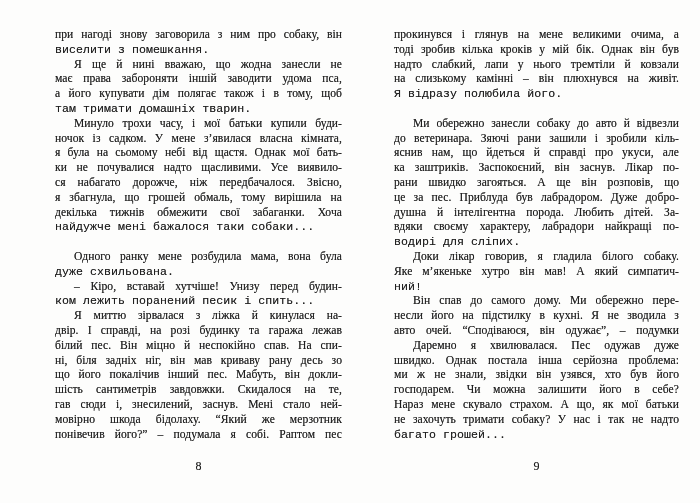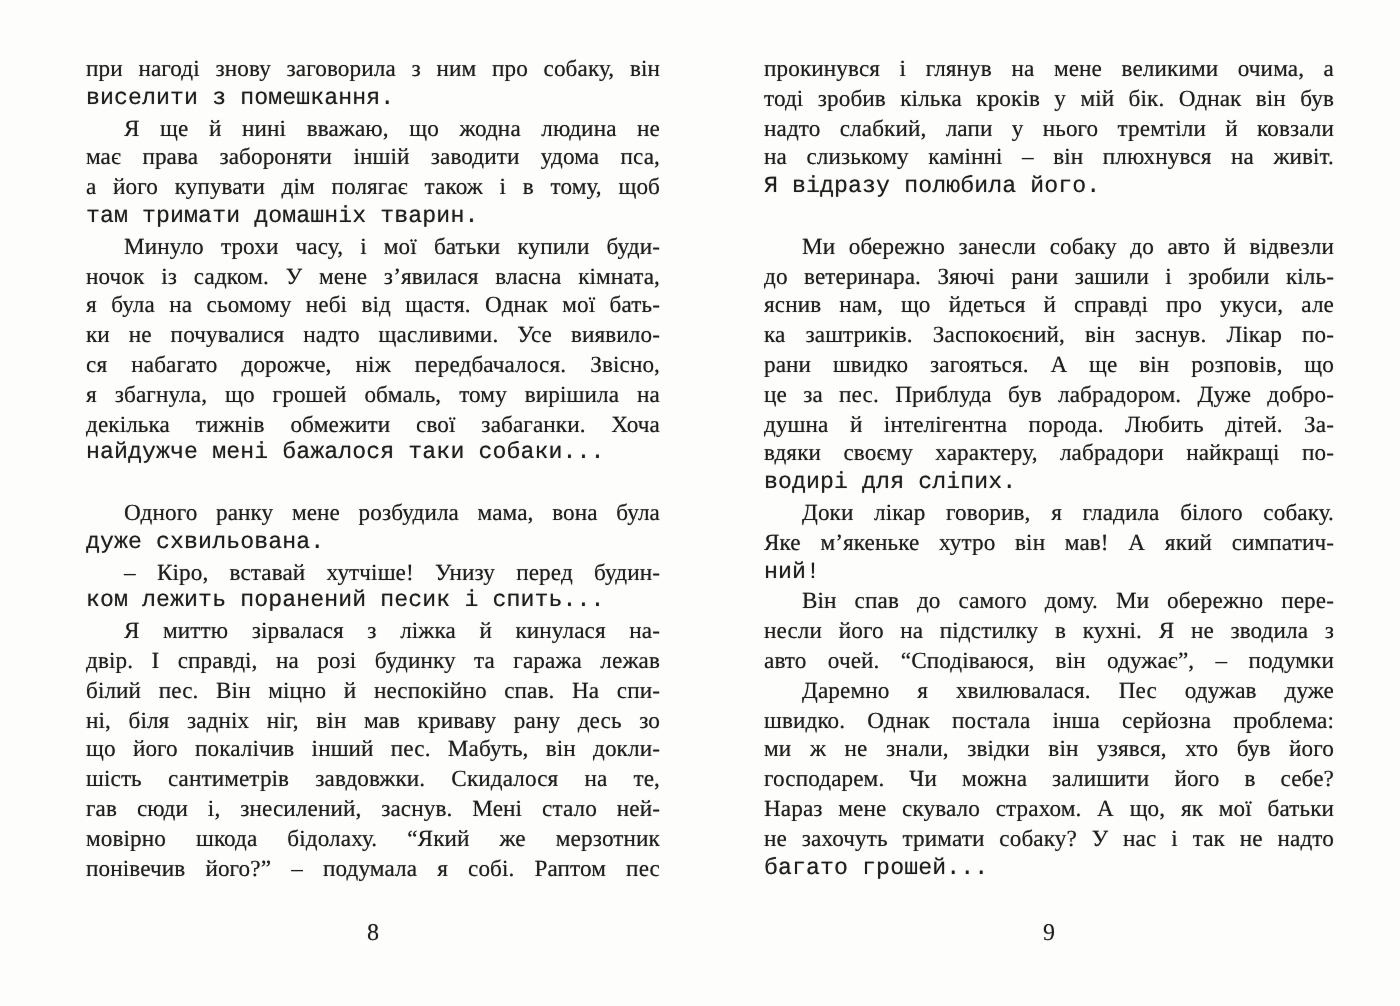--- a/index.html
+++ b/index.html
@@ -11,20 +11,21 @@
     width: 700px;
     height: 503px;
     position: relative;
     overflow: hidden;
     font-family: "Liberation Serif", serif;
     color: #1f1f1f;
   }
   .spread {
     position: absolute;
     inset: 0;
+    margin-left: 12px;
   }
   .page-col {
     position: absolute;
     top: 28px;
   }
   .page-col.left  { left: 43px;  width: 287px; }
   .page-col.right { left: 382px; width: 285px; }
 
   .line {
     height: 14.8px;
@@ -52,21 +53,21 @@
   .pagenum.right { left: 382px; width: 285px; }
 </style>
 </head>
 <body>
 
 <div class="spread">
 
   <div class="page-col left">
     <div class="line">при нагоді знову заговорила з ним про собаку, він</div>
     <div class="line end">виселити з помешкання.</div>
-    <div class="line indent">Я ще й нині вважаю, що жодна людина не</div>
+    <div class="line indent">Я ще й нині вважаю, що жодна занесли не</div>
     <div class="line">має права забороняти іншій заводити удома пса,</div>
     <div class="line">а його купувати дім полягає також і в тому, щоб</div>
     <div class="line end">там тримати домашніх тварин.</div>
     <div class="line indent">Минуло трохи часу, і мої батьки купили буди-</div>
     <div class="line">ночок із садком. У мене з’явилася власна кімната,</div>
     <div class="line">я була на сьомому небі від щастя. Однак мої бать-</div>
     <div class="line">ки не почувалися надто щасливими. Усе виявило-</div>
     <div class="line">ся набагато дорожче, ніж передбачалося. Звісно,</div>
     <div class="line">я збагнула, що грошей обмаль, тому вирішила на</div>
     <div class="line">декілька тижнів обмежити свої забаганки. Хоча</div>

